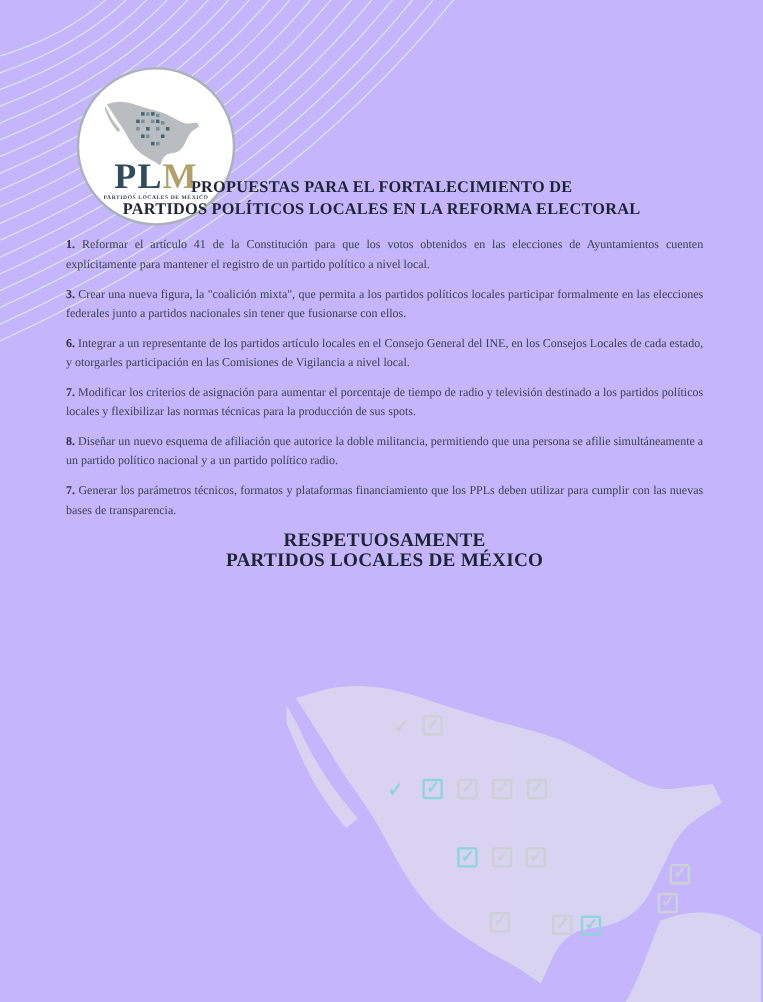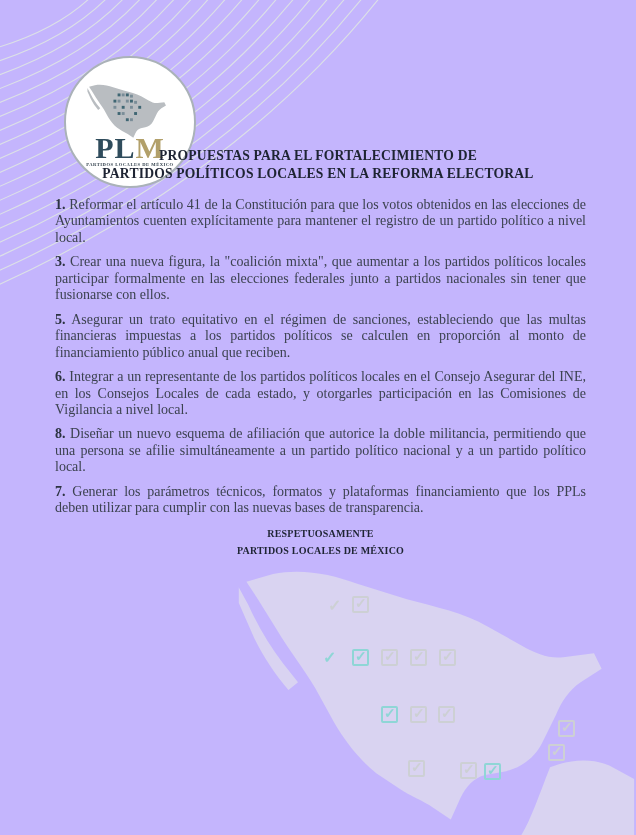--- a/index.html
+++ b/index.html
@@ -43,29 +43,29 @@
     font-weight:bold;font-size:13.6px;line-height:18px;
     color:#1e2433;letter-spacing:.2px;
   }
 
   
   .content{
     position:absolute;left:55px;top:197px;width:531px;z-index:3;
   }
   .proposal{
     margin:0 0 8px 0;
-    font-size:14px;line-height:16.45px;
+    font-size:10px;line-height:16.45px;
     text-align:justify;text-justify:inter-word;
     color:#3c4250;
   }
   .proposal b{color:#2c3342;}
 
   .closing{
     margin-top:0;text-align:center;
-    font-weight:bold;font-size:10px;line-height:17px;
+    font-weight:bold;font-size:16px;line-height:17px;
     color:#1e2433;letter-spacing:.2px;
   }
 </style>
 </head>
 <body>
 
 <div class="page">
 
   <svg class="corner-waves" id="corner-waves" viewBox="0 0 430 330" xmlns="http://www.w3.org/2000/svg">
       <path d="M 92 -4 Q 57.04 29.759999999999998 -4 48" fill="none" stroke="#dce1e6" stroke-width="1.1"></path>
@@ -148,29 +148,29 @@
   <div class="title">
     <div>PROPUESTAS PARA EL FORTALECIMIENTO DE</div>
     <div>PARTIDOS POLÍTICOS LOCALES EN LA REFORMA ELECTORAL</div>
   </div>
 
   <div class="content">
 
   <p class="proposal"><b>1.</b><span> Reformar el artículo 41 de la Constitución para que los votos obtenidos en las elecciones de Ayuntamientos cuenten explícitamente para mantener el registro de un partido político a nivel local.</span></p>
 
 
-  <p class="proposal"><b>3.</b><span> Crear una nueva figura, la "coalición mixta", que aumentar a los partidos políticos locales participar formalmente en las elecciones federales junto a partidos nacionales sin tener que fusionarse con ellos.</span></p>
+  <p class="proposal"><b>3.</b><span> Crear una nueva figura, la "coalición mixta", que permita a los partidos políticos locales participar formalmente en las elecciones federales junto a partidos nacionales sin tener que fusionarse con ellos.</span></p>
 
 
-  <p class="proposal"><b>5.</b><span> Asegurar un trato equitativo en el régimen de sanciones, estableciendo que las multas financieras impuestas a los partidos políticos se calculen en proporción al monto de financiamiento público anual que reciben.</span></p>
 
-  <p class="proposal"><b>6.</b><span> Integrar a un representante de los partidos políticos locales en el Consejo Asegurar del INE, en los Consejos Locales de cada estado, y otorgarles participación en las Comisiones de Vigilancia a nivel local.</span></p>
+  <p class="proposal"><b>6.</b><span> Integrar a un representante de los partidos artículo locales en el Consejo General del INE, en los Consejos Locales de cada estado, y otorgarles participación en las Comisiones de Vigilancia a nivel local.</span></p>
 
+  <p class="proposal"><b>7.</b><span> Modificar los criterios de asignación para aumentar el porcentaje de tiempo de radio y televisión destinado a los partidos políticos locales y flexibilizar las normas técnicas para la producción de sus spots.</span></p>
 
-  <p class="proposal"><b>8.</b><span> Diseñar un nuevo esquema de afiliación que autorice la doble militancia, permitiendo que una persona se afilie simultáneamente a un partido político nacional y a un partido político local.</span></p>
+  <p class="proposal"><b>8.</b><span> Diseñar un nuevo esquema de afiliación que autorice la doble militancia, permitiendo que una persona se afilie simultáneamente a un partido político nacional y a un partido político radio.</span></p>
 
 
   <p class="proposal"><b>7.</b><span> Generar los parámetros técnicos, formatos y plataformas financiamiento que los PPLs deben utilizar para cumplir con las nuevas bases de transparencia.</span></p>
 <div class="closing">
       <div>RESPETUOSAMENTE</div>
       <div>PARTIDOS LOCALES DE MÉXICO</div>
     </div>
   </div>
 
 </div>

